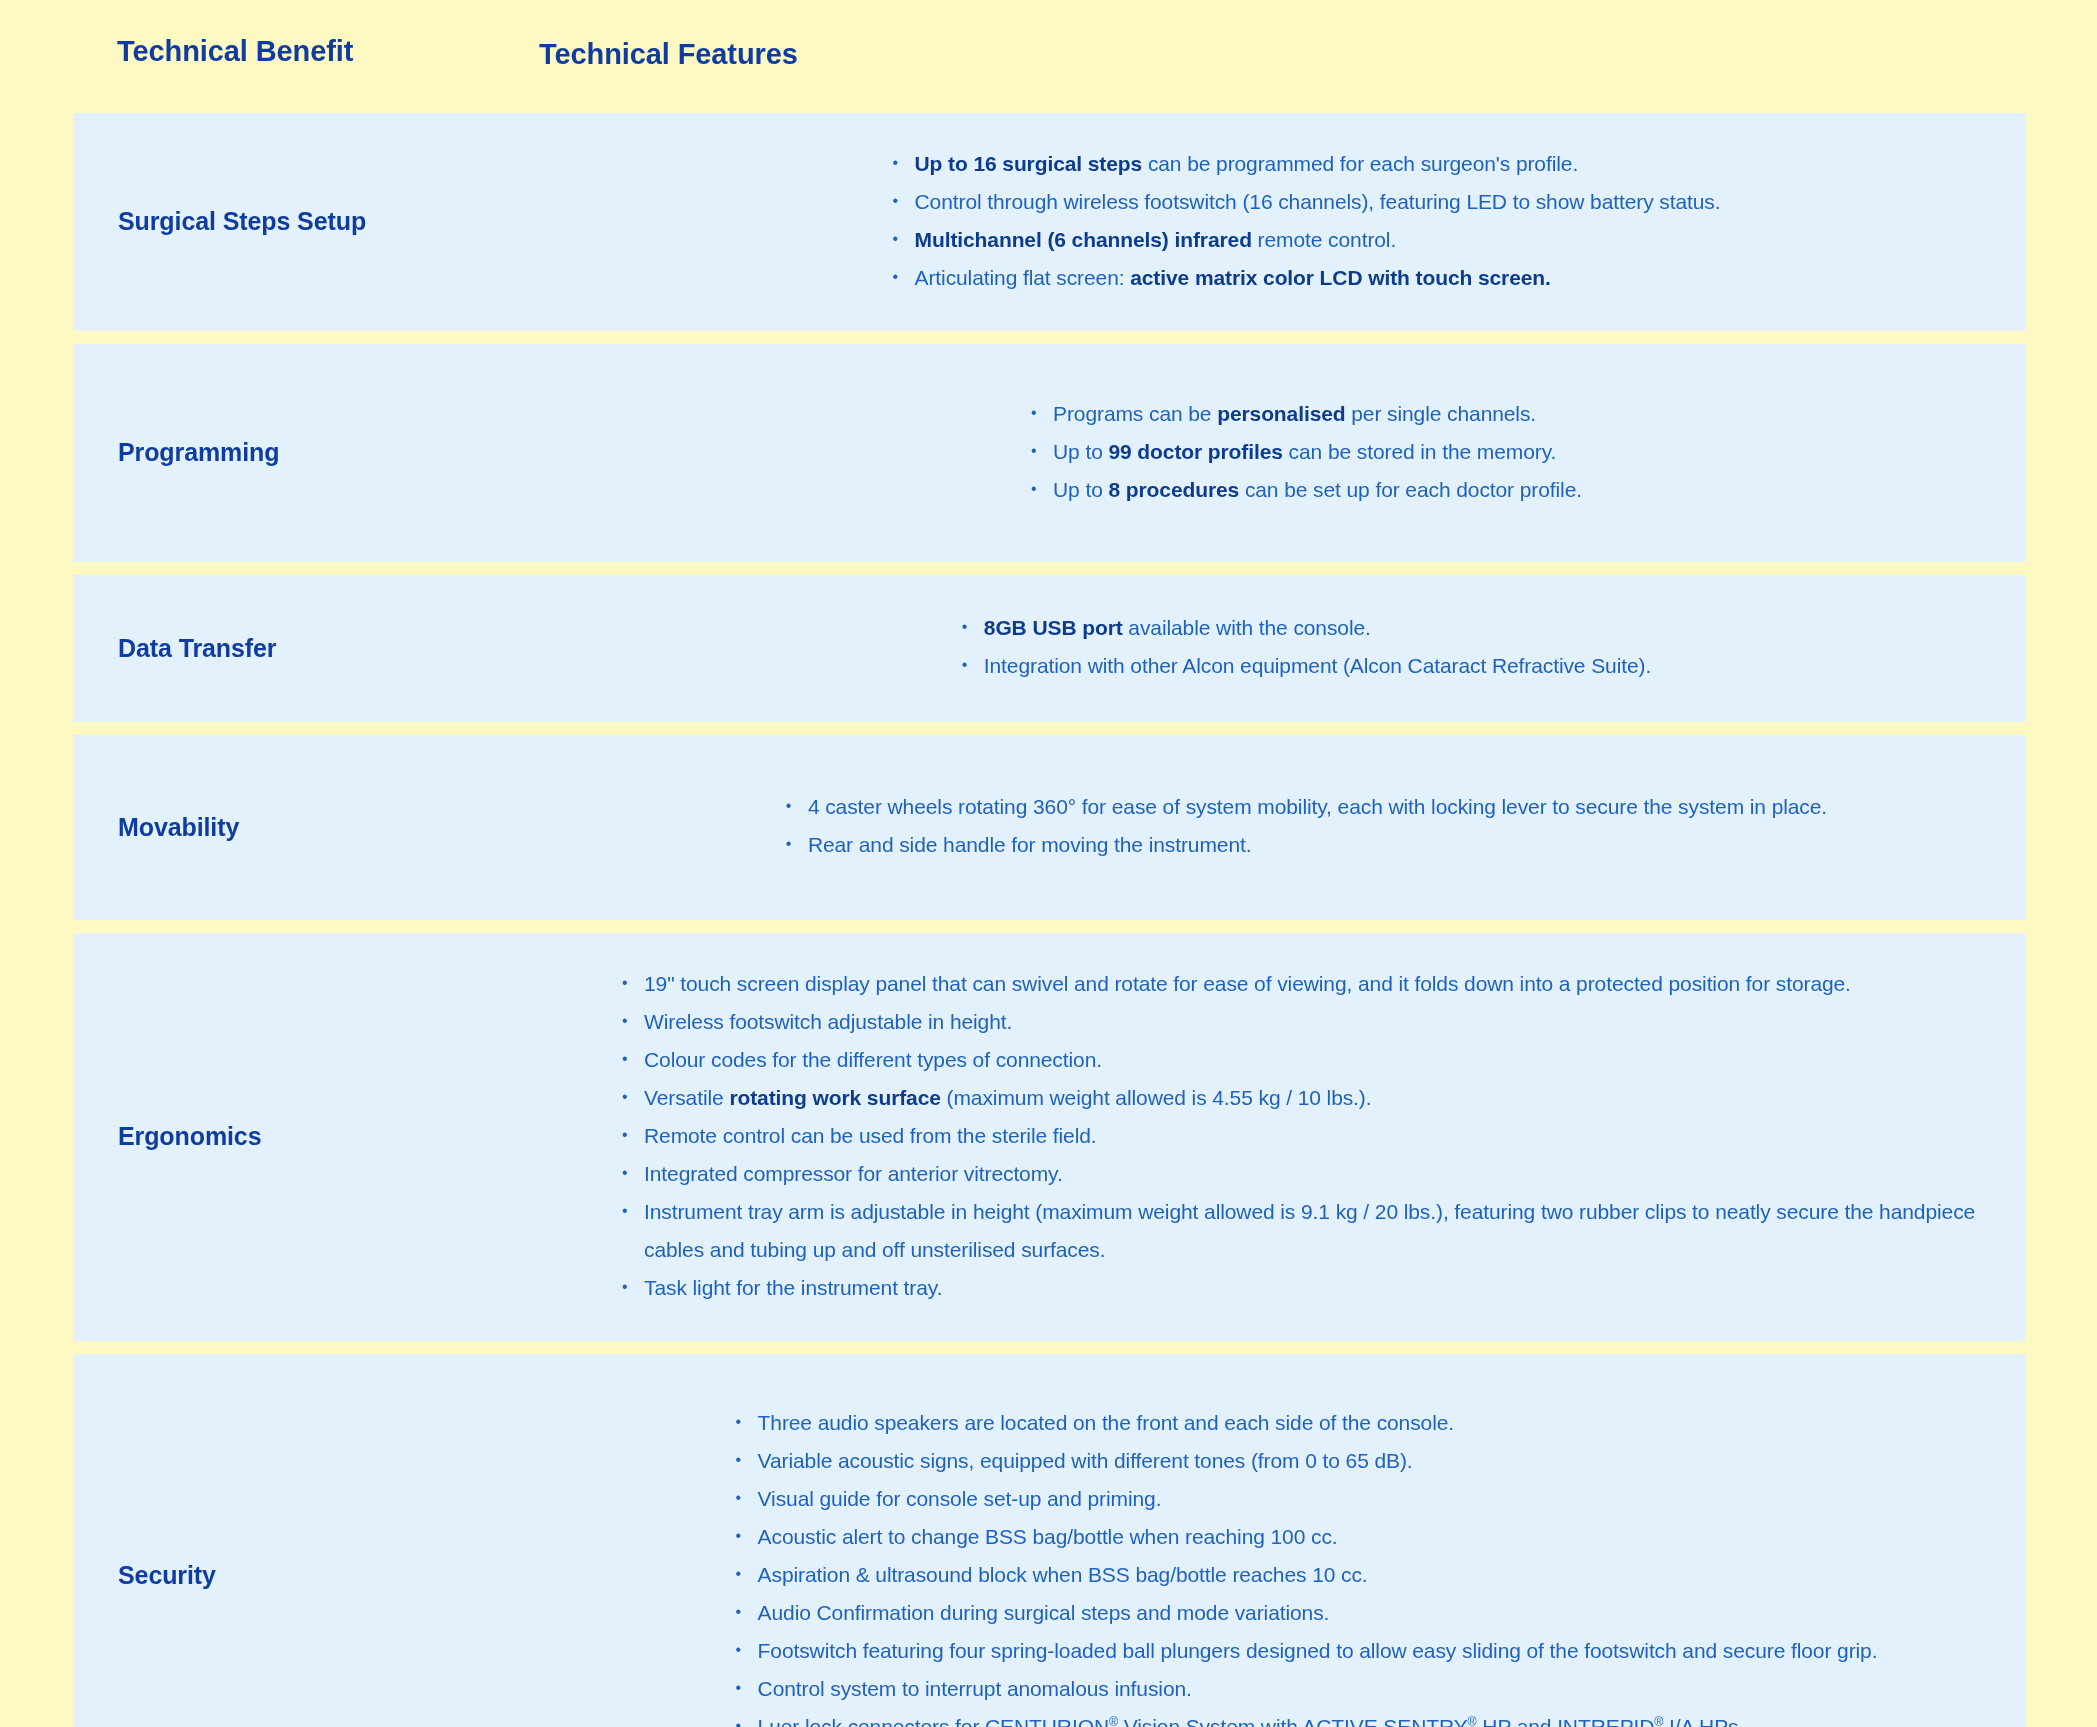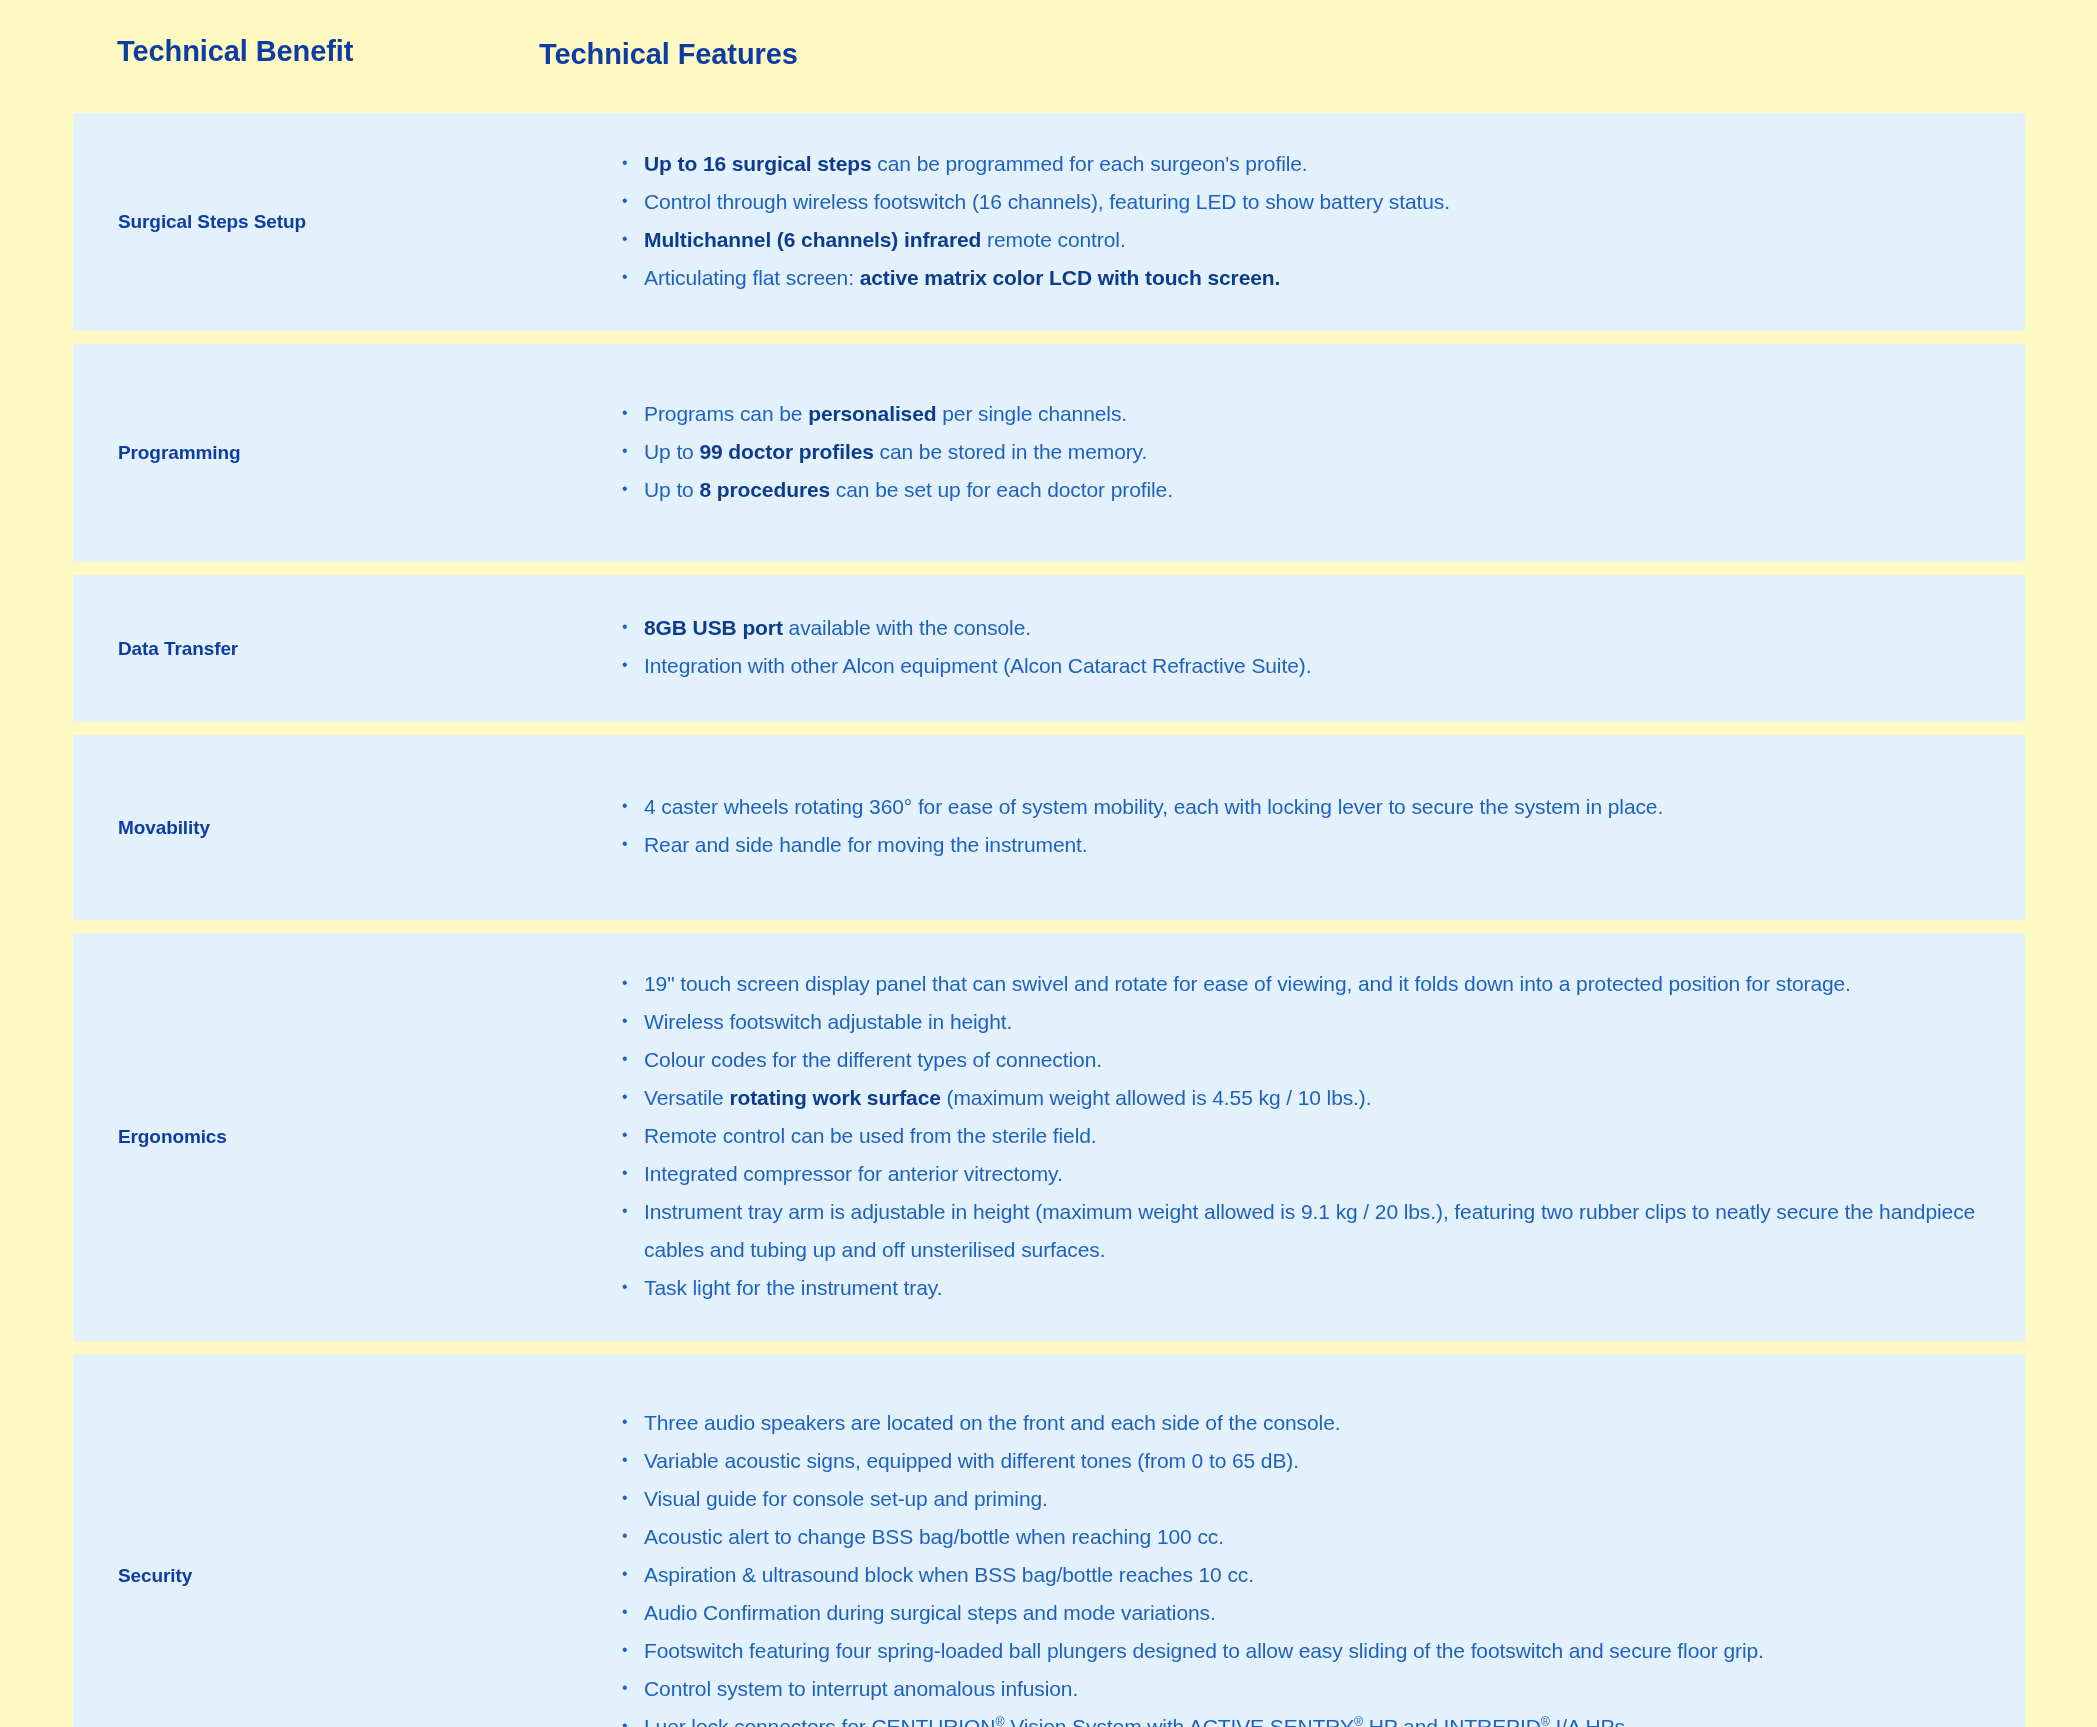--- a/index.html
+++ b/index.html
@@ -64,33 +64,34 @@
   .cell-benefit {
     width: 437px;
     flex: 0 0 437px;
     display: flex;
     align-items: center;
     padding-left: 45px;
     padding-right: 7.3px;
   }
 
   .benefit-label {
-    font-size: 19px;
+    font-size: 25px;
     font-weight: bold;
     color: #0f3ca0;
     line-height: 1.25;
     letter-spacing: -0.1px;
   }
 
   .cell-features {
     flex: 1 1 auto;
     display: flex;
     flex-direction: column;
     justify-content: center;
     padding: 22px 34px 25px 109px;
+    align-items: center;
   }
 
   ul.feature-list {
     list-style: none;
   }
 
   ul.feature-list li {
     position: relative;
     font-size: 21px;
     line-height: 38px;

